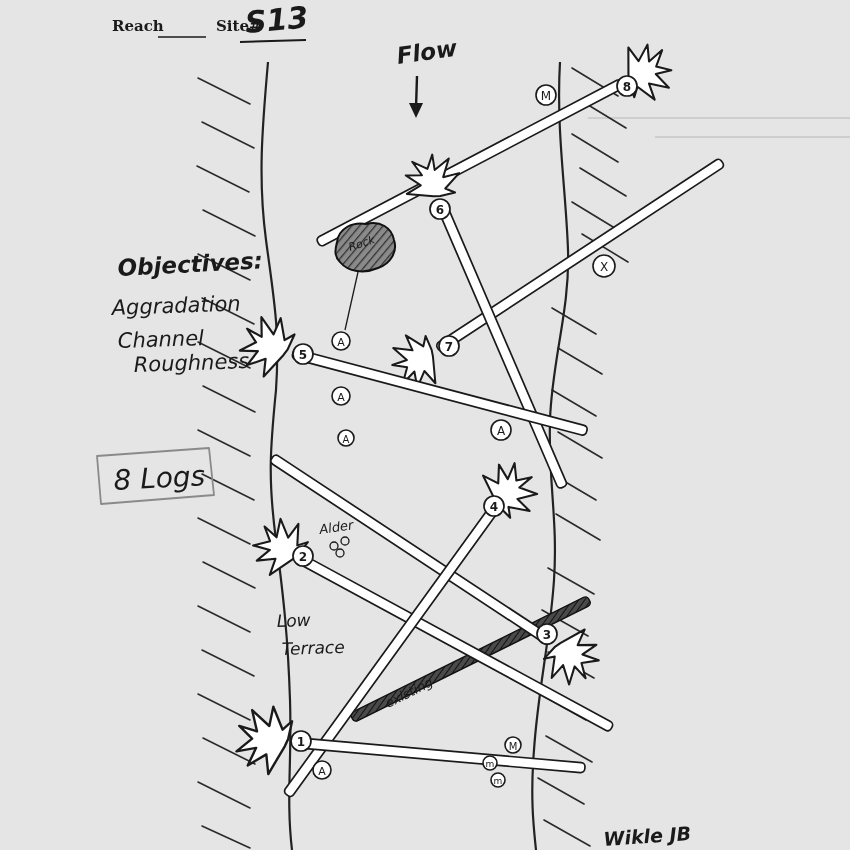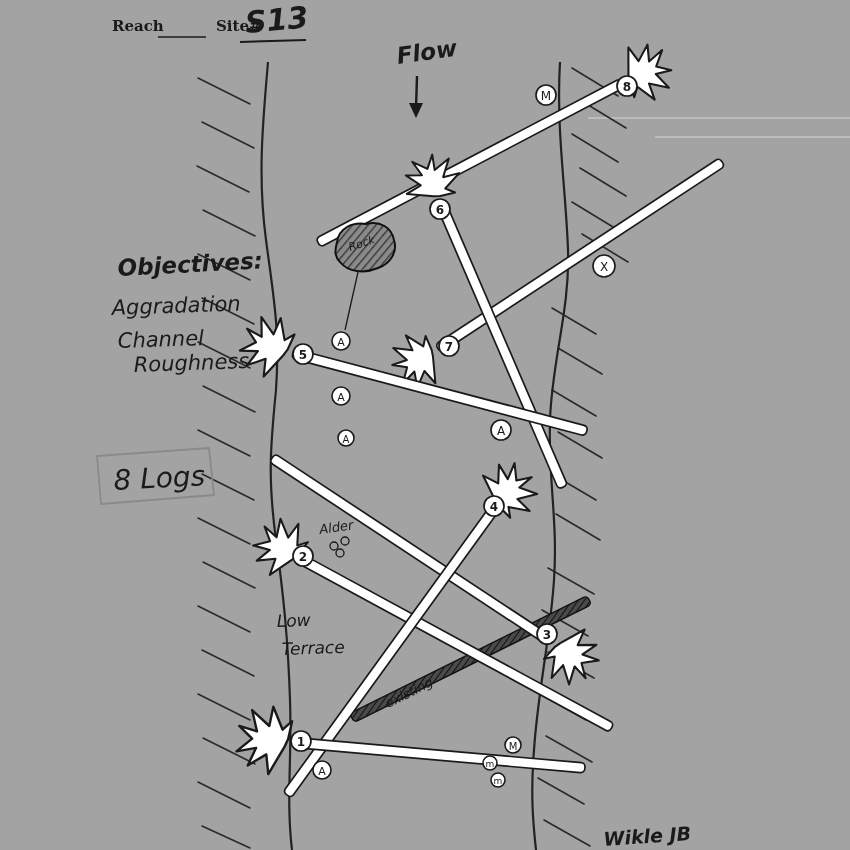--- a/index.html
+++ b/index.html
@@ -1,16 +1,16 @@
 <!DOCTYPE html>
 <html><head>
 <meta charset="utf-8">
 <style>
   html,body{margin:0;padding:0;background:#fff;}
-  .page{position:relative;width:850px;height:850px;background:#a3a3a3;overflow:hidden;}
+  .page{position:relative;width:850px;height:850px;background:#e5e5e5;overflow:hidden;}
   svg{position:absolute;left:0;top:0;}
   .print{font-family:"DejaVu Serif", serif;font-weight:bold;}
   .hand{font-family:"DejaVu Sans", sans-serif;}
   .hand-i{font-family:"DejaVu Sans", sans-serif;font-style:italic;}
   text{fill:#1a1a1a;}
 </style>
 </head>
 <body>
 
 <div class="page">

